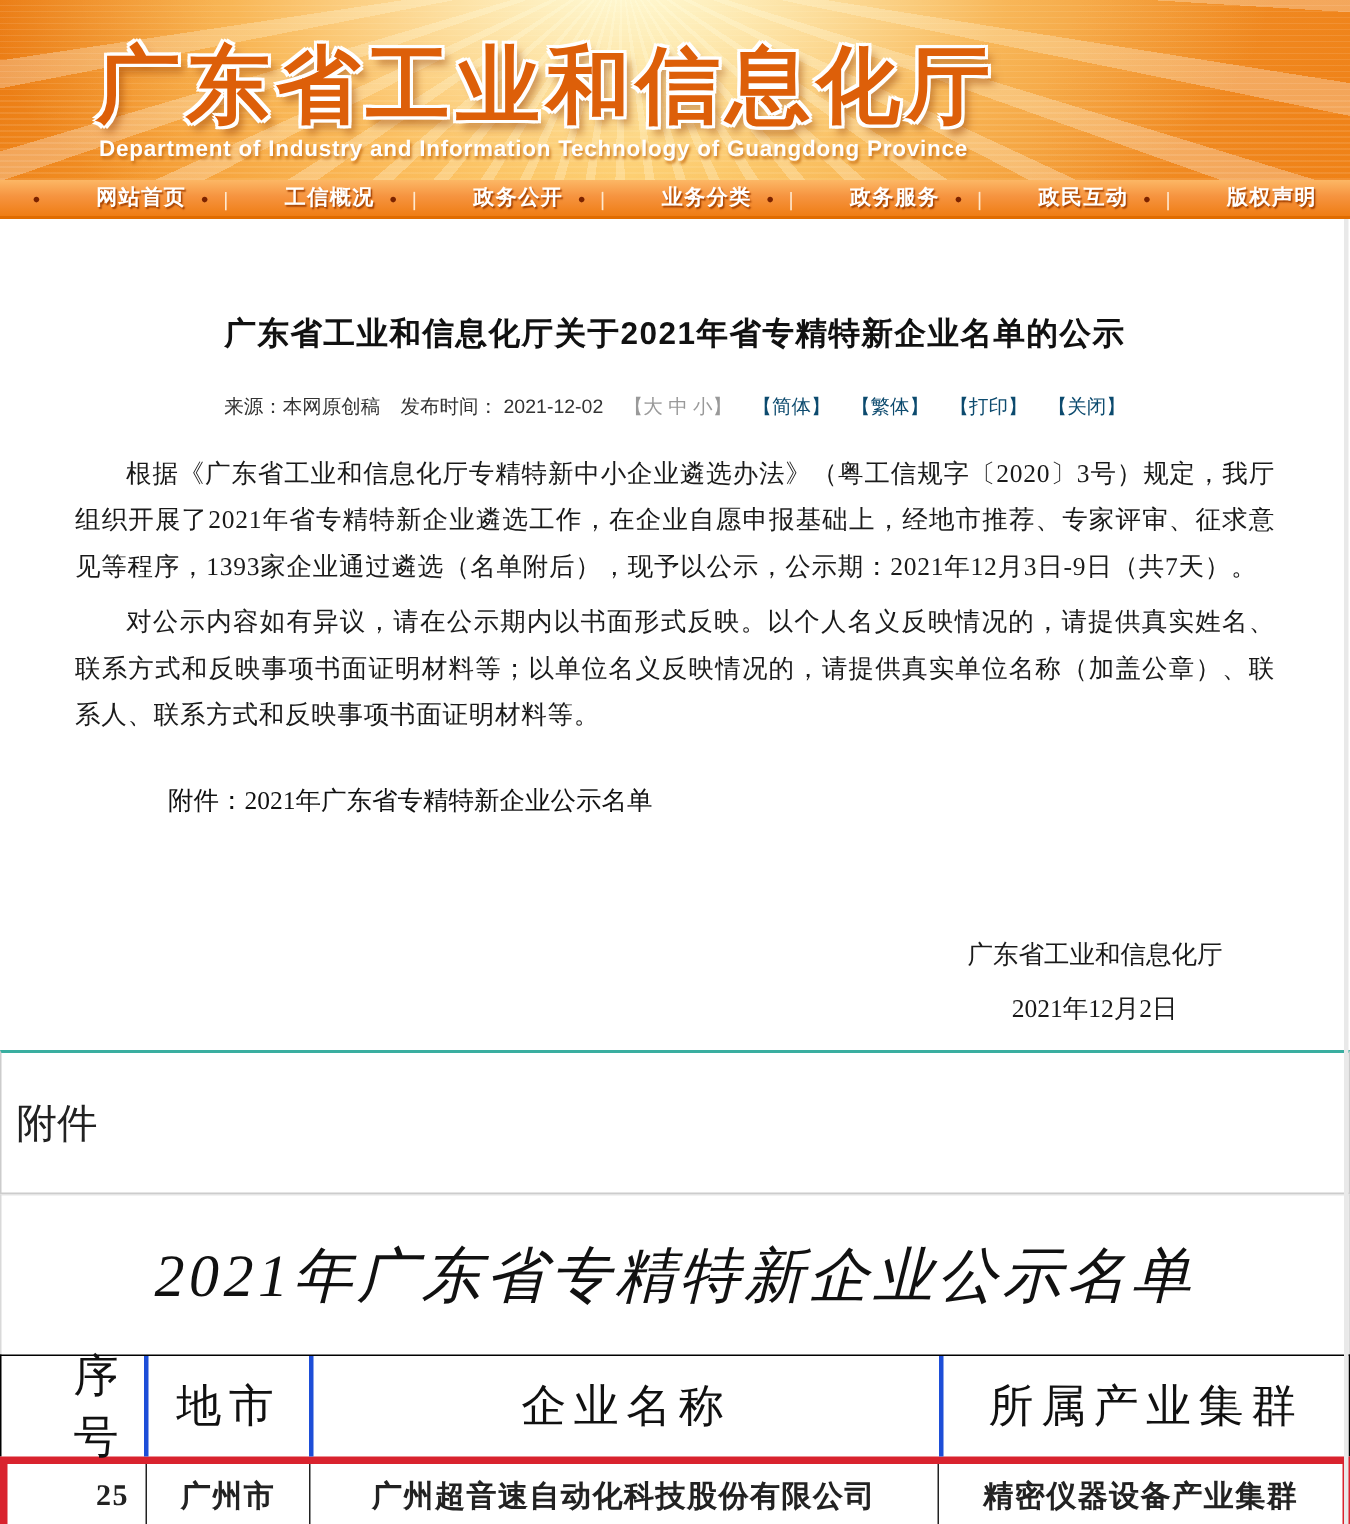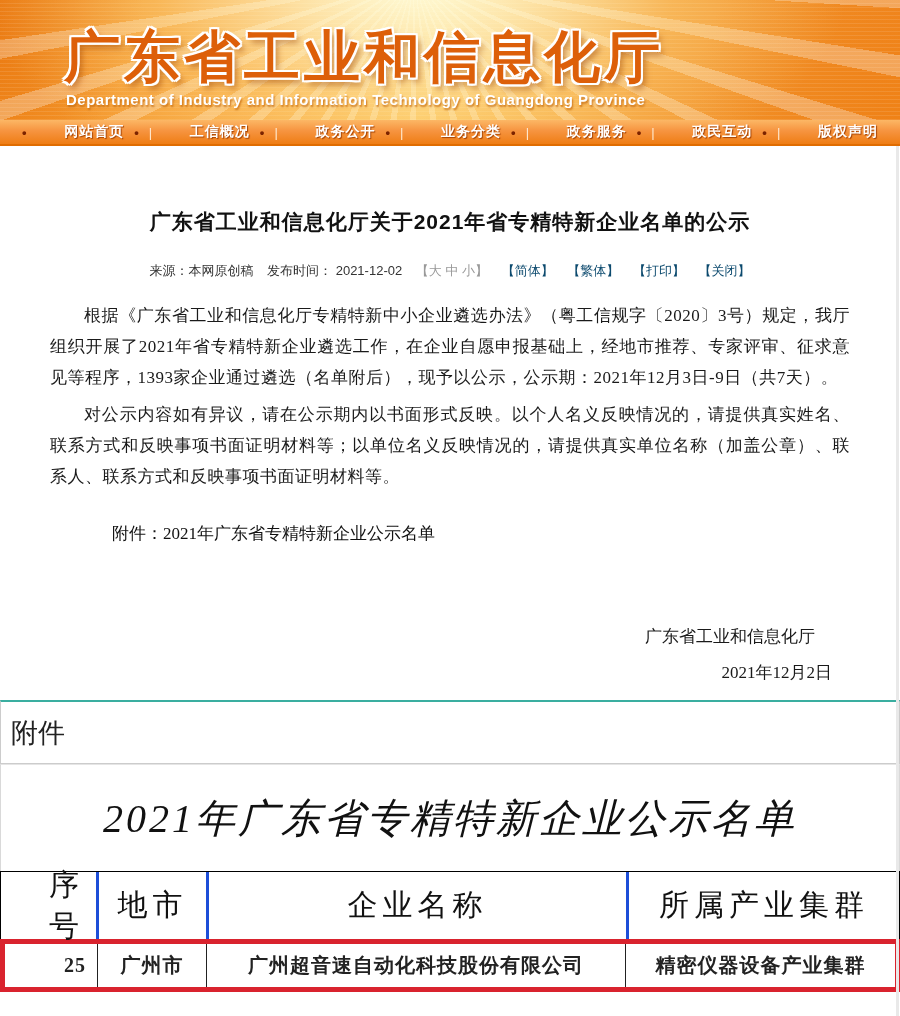--- a/index.html
+++ b/index.html
@@ -68,24 +68,24 @@
   .paras { padding:0 50px; }
   .para {
     margin-top:20px; font-size:17px; line-height:31px;
     text-align:justify; text-indent:2em; letter-spacing:0.5px;
   }
   .para.second { margin-top:6px; }
   .attach-line {
     margin-top:30px; margin-left:112px; font-size:17px; color:#111; cursor:pointer;
   }
   .sig-org { margin-top:80px; text-align:right; padding-right:85px; font-size:17px; }
-  .sig-date { margin-top:13px; text-align:right; padding-right:68px; font-size:17px; }
+  .sig-date { margin-top:13px; text-align:right; padding-right:115px; font-size:17px; }
   
   .attach-box {
-    margin-top:16px; height:64px;
+    margin-top:16px; height:96px;
     border:1px solid #cccccc; border-top:2px solid #3aaea0;
     display:flex; align-items:center; padding-left:10px;
     font-family:"Liberation Serif", serif; font-size:27px; color:#222222;
   }
   .title-box {
     height:107px; border-left:1px solid #d9d9d9; border-right:1px solid #d9d9d9;
     border-top:1px solid #e5e5e5;
     display:flex; align-items:center; justify-content:center;
     font-family:"Liberation Serif", serif; font-size:40px; color:#111111;
     letter-spacing:3px;

